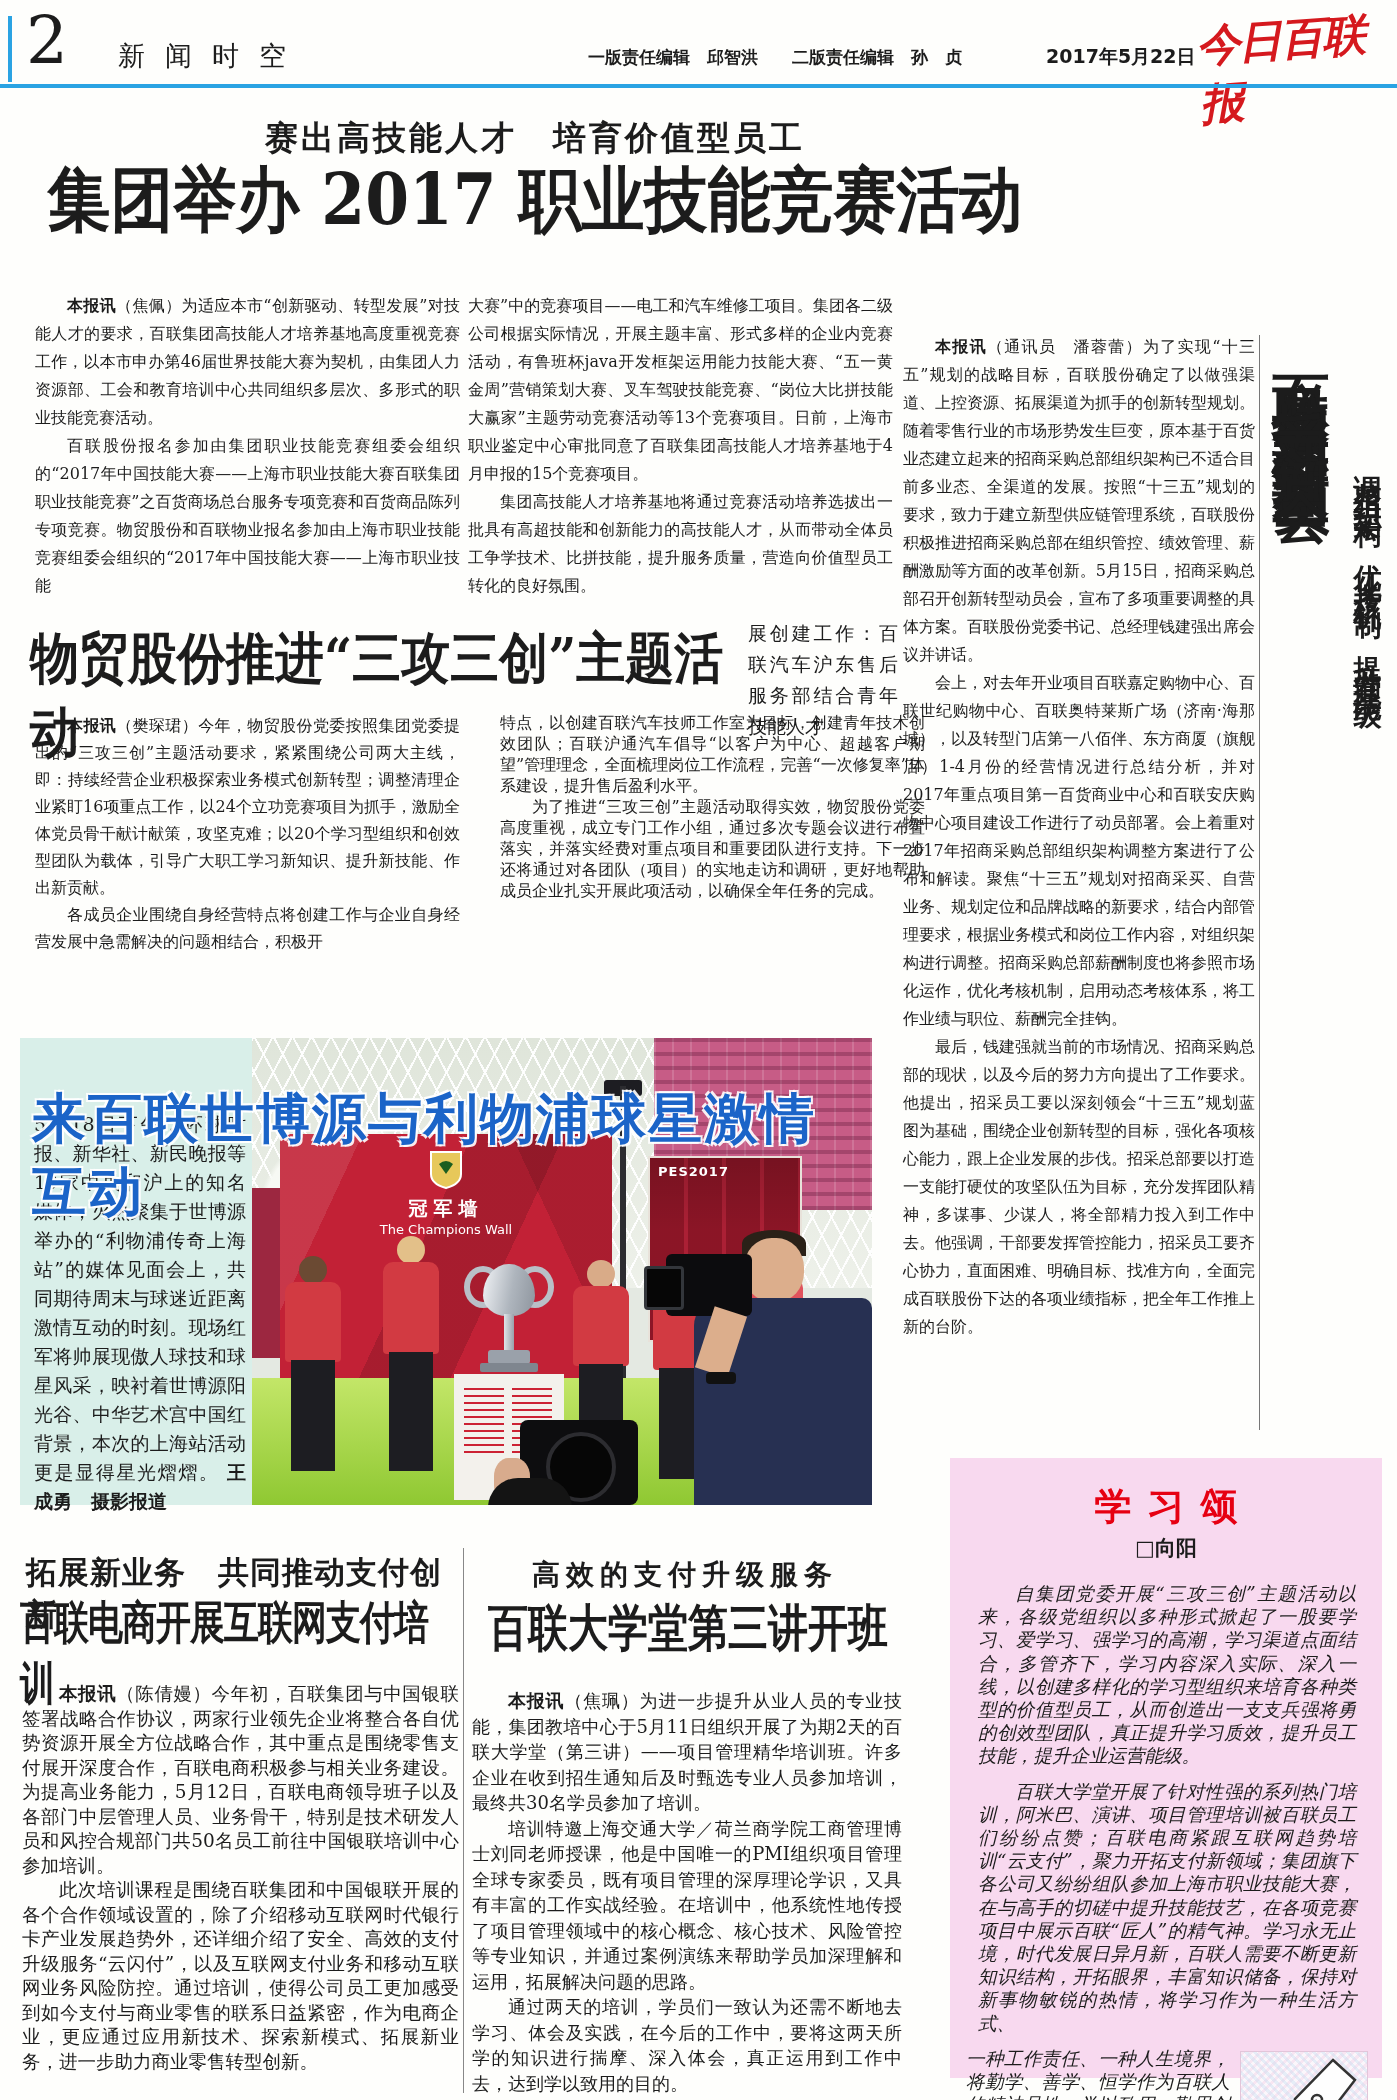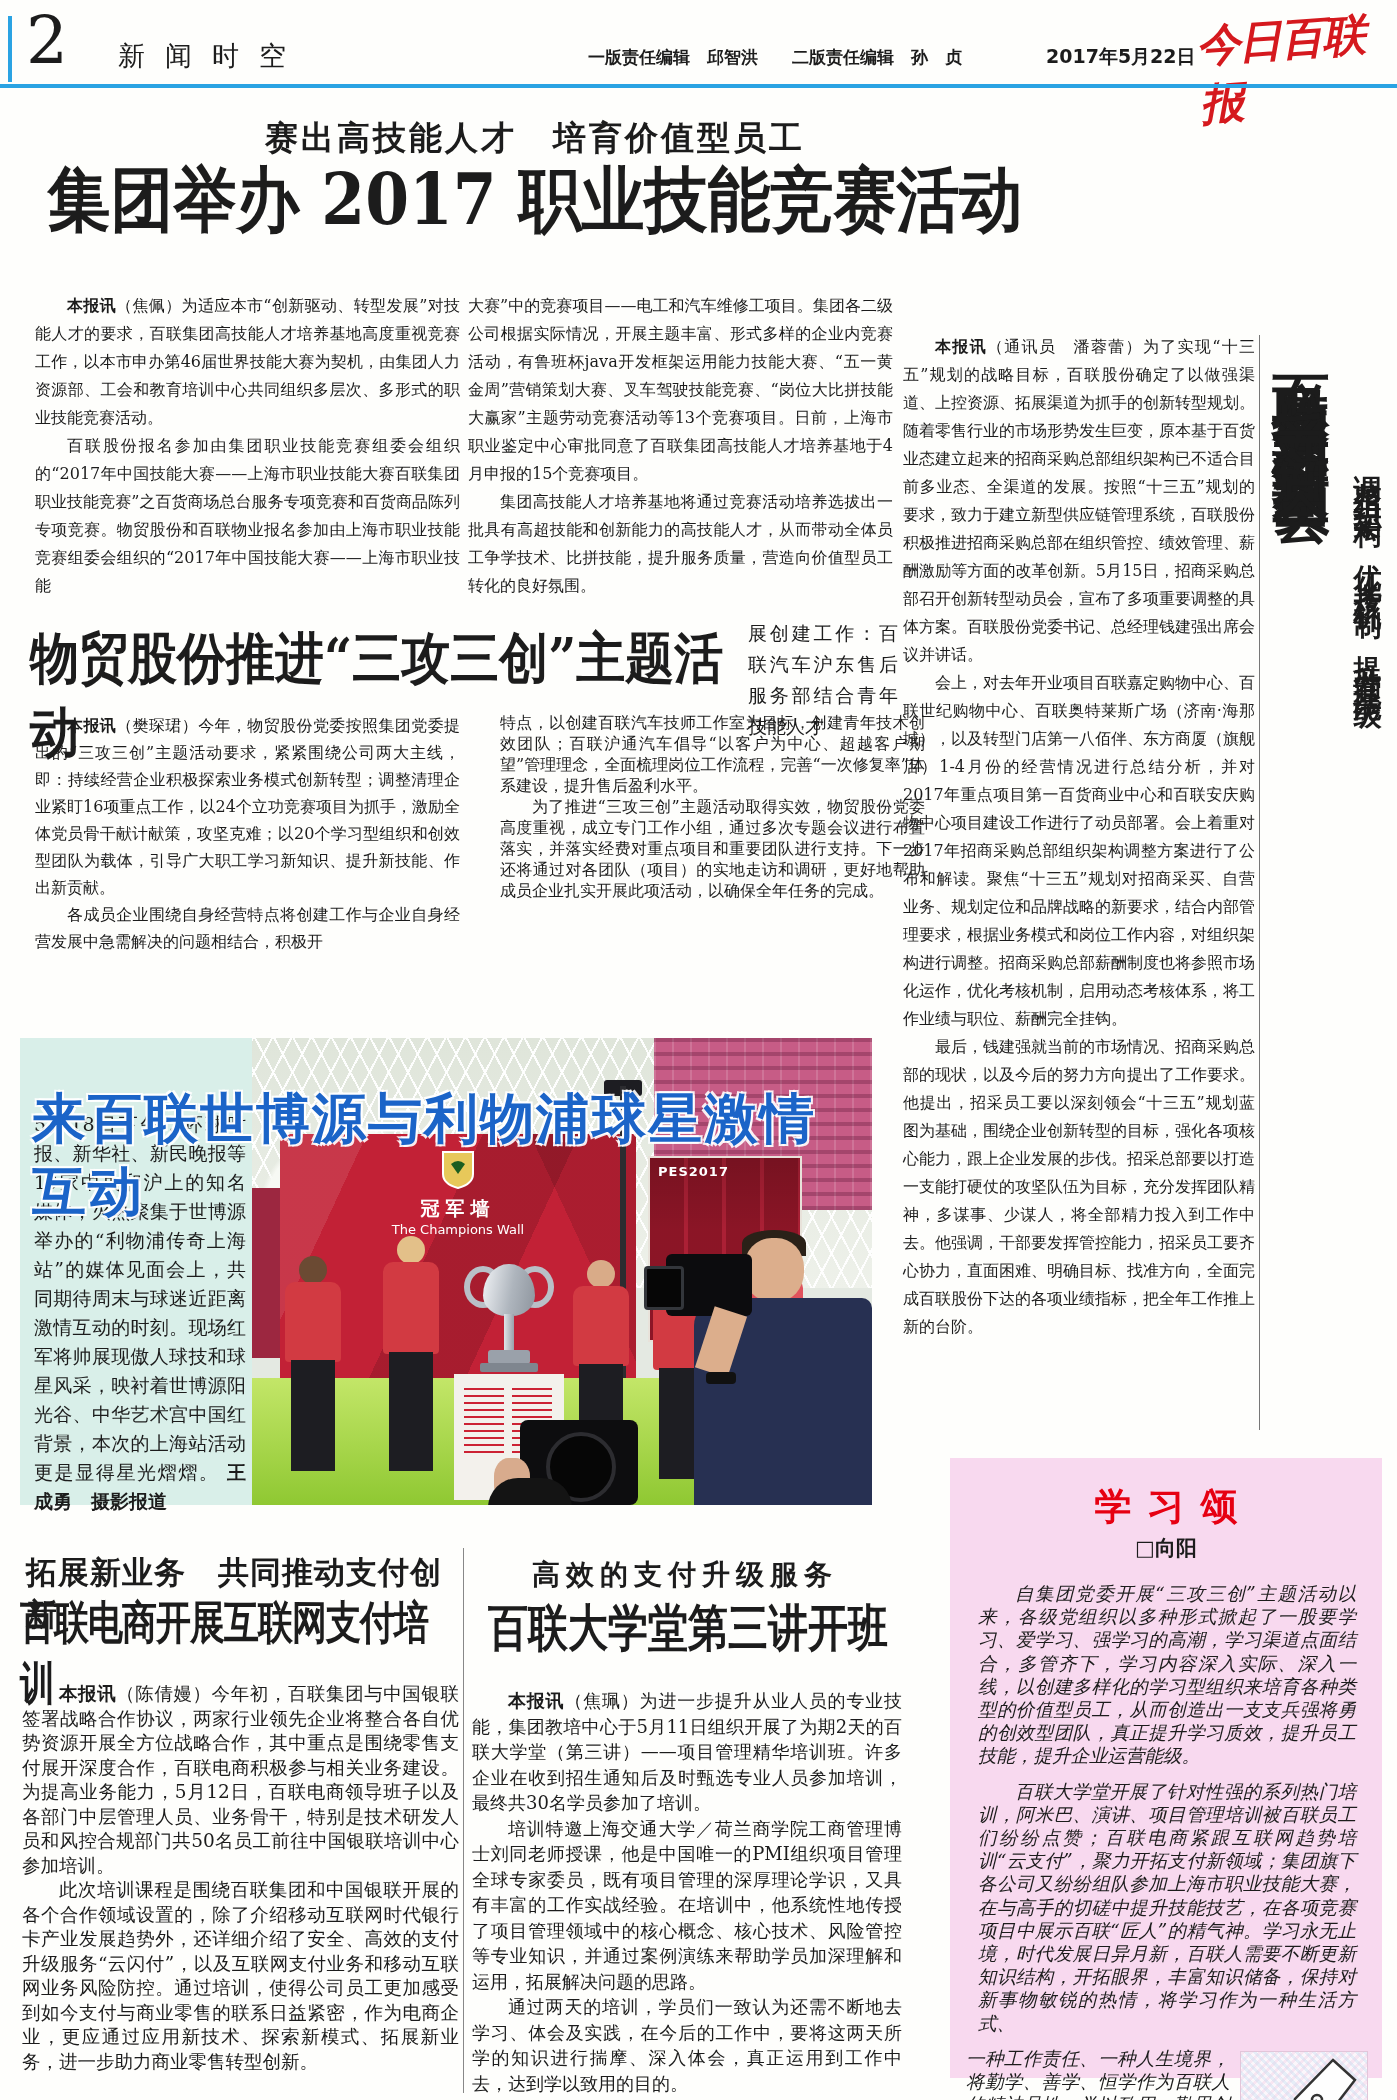--- a/index.html
+++ b/index.html
@@ -68,21 +68,21 @@
       repeating-linear-gradient(62deg, rgba(255,255,255,.95) 0 2px, rgba(255,255,255,0) 2px 17px),
       repeating-linear-gradient(-62deg, rgba(255,255,255,.95) 0 2px, rgba(255,255,255,0) 2px 17px),
       linear-gradient(#dfe5da,#eef1ea);}
   .ph-building{position:absolute;left:402px;top:0;width:218px;height:172px;background:#c75c86;
     background-image:repeating-linear-gradient(0deg, rgba(60,0,30,.25) 0 4px, rgba(0,0,0,0) 4px 14px),
       repeating-linear-gradient(90deg, rgba(255,255,255,.15) 0 2px, rgba(0,0,0,0) 2px 18px);}
   .ph-kiosk{position:absolute;left:0;top:150px;width:34px;height:170px;background:#9c2740;}
   .ph-backdrop{position:absolute;left:28px;top:96px;width:332px;height:272px;background:#c22136;
     background-image:linear-gradient(115deg, rgba(255,255,255,.10) 0 18%, rgba(0,0,0,0) 18% 42%,
       rgba(0,0,0,.14) 42% 62%, rgba(0,0,0,0) 62%),
-      linear-gradient(245deg, rgba(0,0,0,.12) 0 22%, rgba(0,0,0,0) 22%);padding-left:24px;}
+      linear-gradient(245deg, rgba(0,0,0,.12) 0 22%, rgba(0,0,0,0) 22%);}
   .ph-crest{position:absolute;left:50%;top:16px;transform:translateX(-50%);width:34px;height:40px;}
   .ph-bd-cn{position:absolute;left:0;top:62px;width:100%;text-align:center;color:#fff;
             font-size:19px;font-weight:700;letter-spacing:6px;}
   .ph-bd-en{position:absolute;left:0;top:88px;width:100%;text-align:center;color:#fff;
             font-size:13px;font-family:"DejaVu Sans",sans-serif;}
   .ph-pole{position:absolute;left:368px;top:48px;width:6px;height:300px;background:#2c2c30;}
   .ph-spot{position:absolute;left:352px;top:42px;width:38px;height:16px;background:#1d1d22;border-radius:3px;}
   .ph-pes{position:absolute;left:396px;top:118px;width:150px;height:182px;background:#ab2035;
     border:2px solid #e8e2da;
     background-image:linear-gradient(rgba(0,0,0,.15),rgba(0,0,0,0) 40%),

